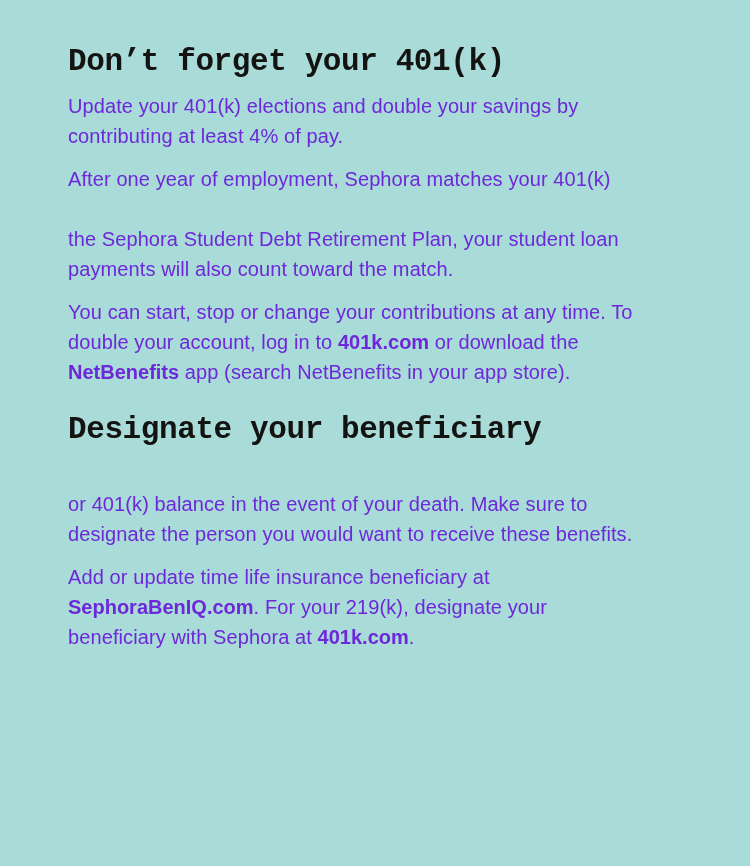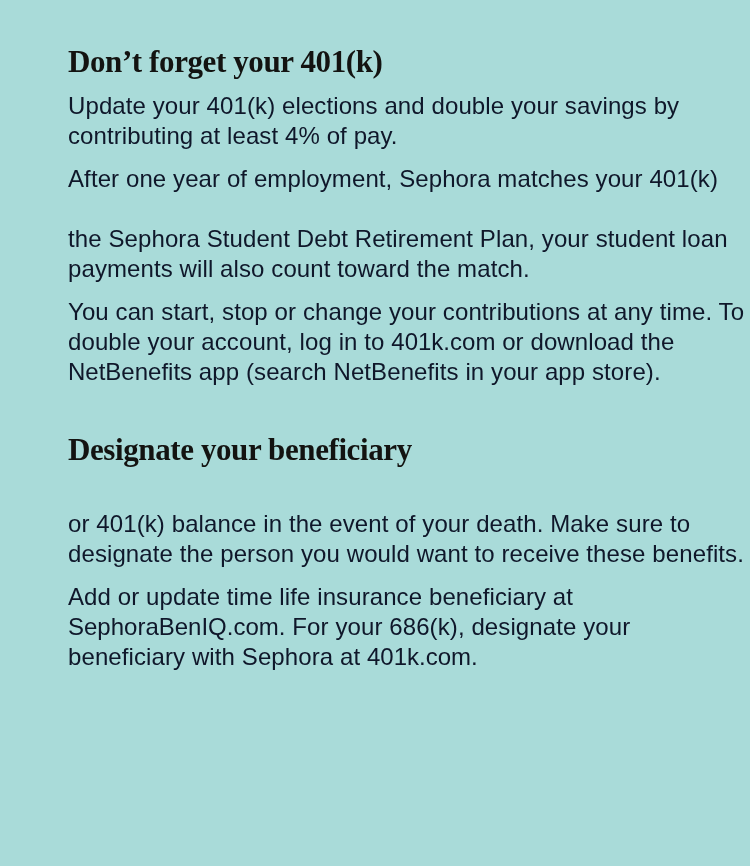--- a/index.html
+++ b/index.html
@@ -13,53 +13,53 @@
     font-family: "Liberation Sans", sans-serif;
     overflow: hidden;
   }
   .page {
     box-sizing: border-box;
     width: 750px;
     height: 866px;
     padding: 44px 40px 0 68px;
   }
   .section + .section {
-    margin-top: 45px;
+    margin-top: 25px;
   }
   .heading {
-    font-family: Liberation Serif, serif;
+    font-family: Liberation Mono, monospace;
     font-weight: 700;
     font-size: 31px;
     line-height: 36px;
     letter-spacing: -0.4px;
     color: #131311;
     margin: 0 0 11px 0;
   }
   .body-text {
-    font-size: 24px;
+    font-size: 20px;
     line-height: 30px;
     letter-spacing: 0.1px;
-    color: #0f172a;
+    color: #6d28d9;
     margin: 0 0 13px 0;
     white-space: nowrap;
   }
   .body-text strong {
-    font-weight: 400;
+    font-weight: 700;
     letter-spacing: 0;
     text-align: center;
   }
 </style>
 </head>
 <body>
 
 <main class="page">
     <section class="section">
       <h2 class="heading">Don’t forget your 401(k)</h2>
       <p class="body-text"><span>Update your 401(k) elections and double your savings by</span><br><span>contributing at least 4% of pay.</span></p>
       <p class="body-text"><span>After one year of employment, Sephora matches your 401(k)</span><br><br><span>the Sephora Student Debt Retirement Plan, your student loan</span><br><span>payments will also count toward the match.</span></p>
       <p class="body-text"><span>You can start, stop or change your contributions at any time. To</span><br><span>double your account, log in to </span><strong>401k.com</strong><span> or download the</span><br><strong>NetBenefits</strong><span> app (search NetBenefits in your app store).</span></p>
     </section>
     <section class="section">
       <h2 class="heading">Designate your beneficiary</h2>
       <p class="body-text"><br><span>or 401(k) balance in the event of your death. Make sure to</span><br><span>designate the person you would want to receive these benefits.</span></p>
-      <p class="body-text"><span>Add or update time life insurance beneficiary at</span><br><strong>SephoraBenIQ.com</strong><span>. For your 686(k), designate your</span><br><span>beneficiary with Sephora at </span><strong>401k.com</strong><span>.</span></p>
+      <p class="body-text"><span>Add or update time life insurance beneficiary at</span><br><strong>SephoraBenIQ.com</strong><span>. For your 219(k), designate your</span><br><span>beneficiary with Sephora at </span><strong>401k.com</strong><span>.</span></p>
     </section>
   </main>
 
 </body></html>

